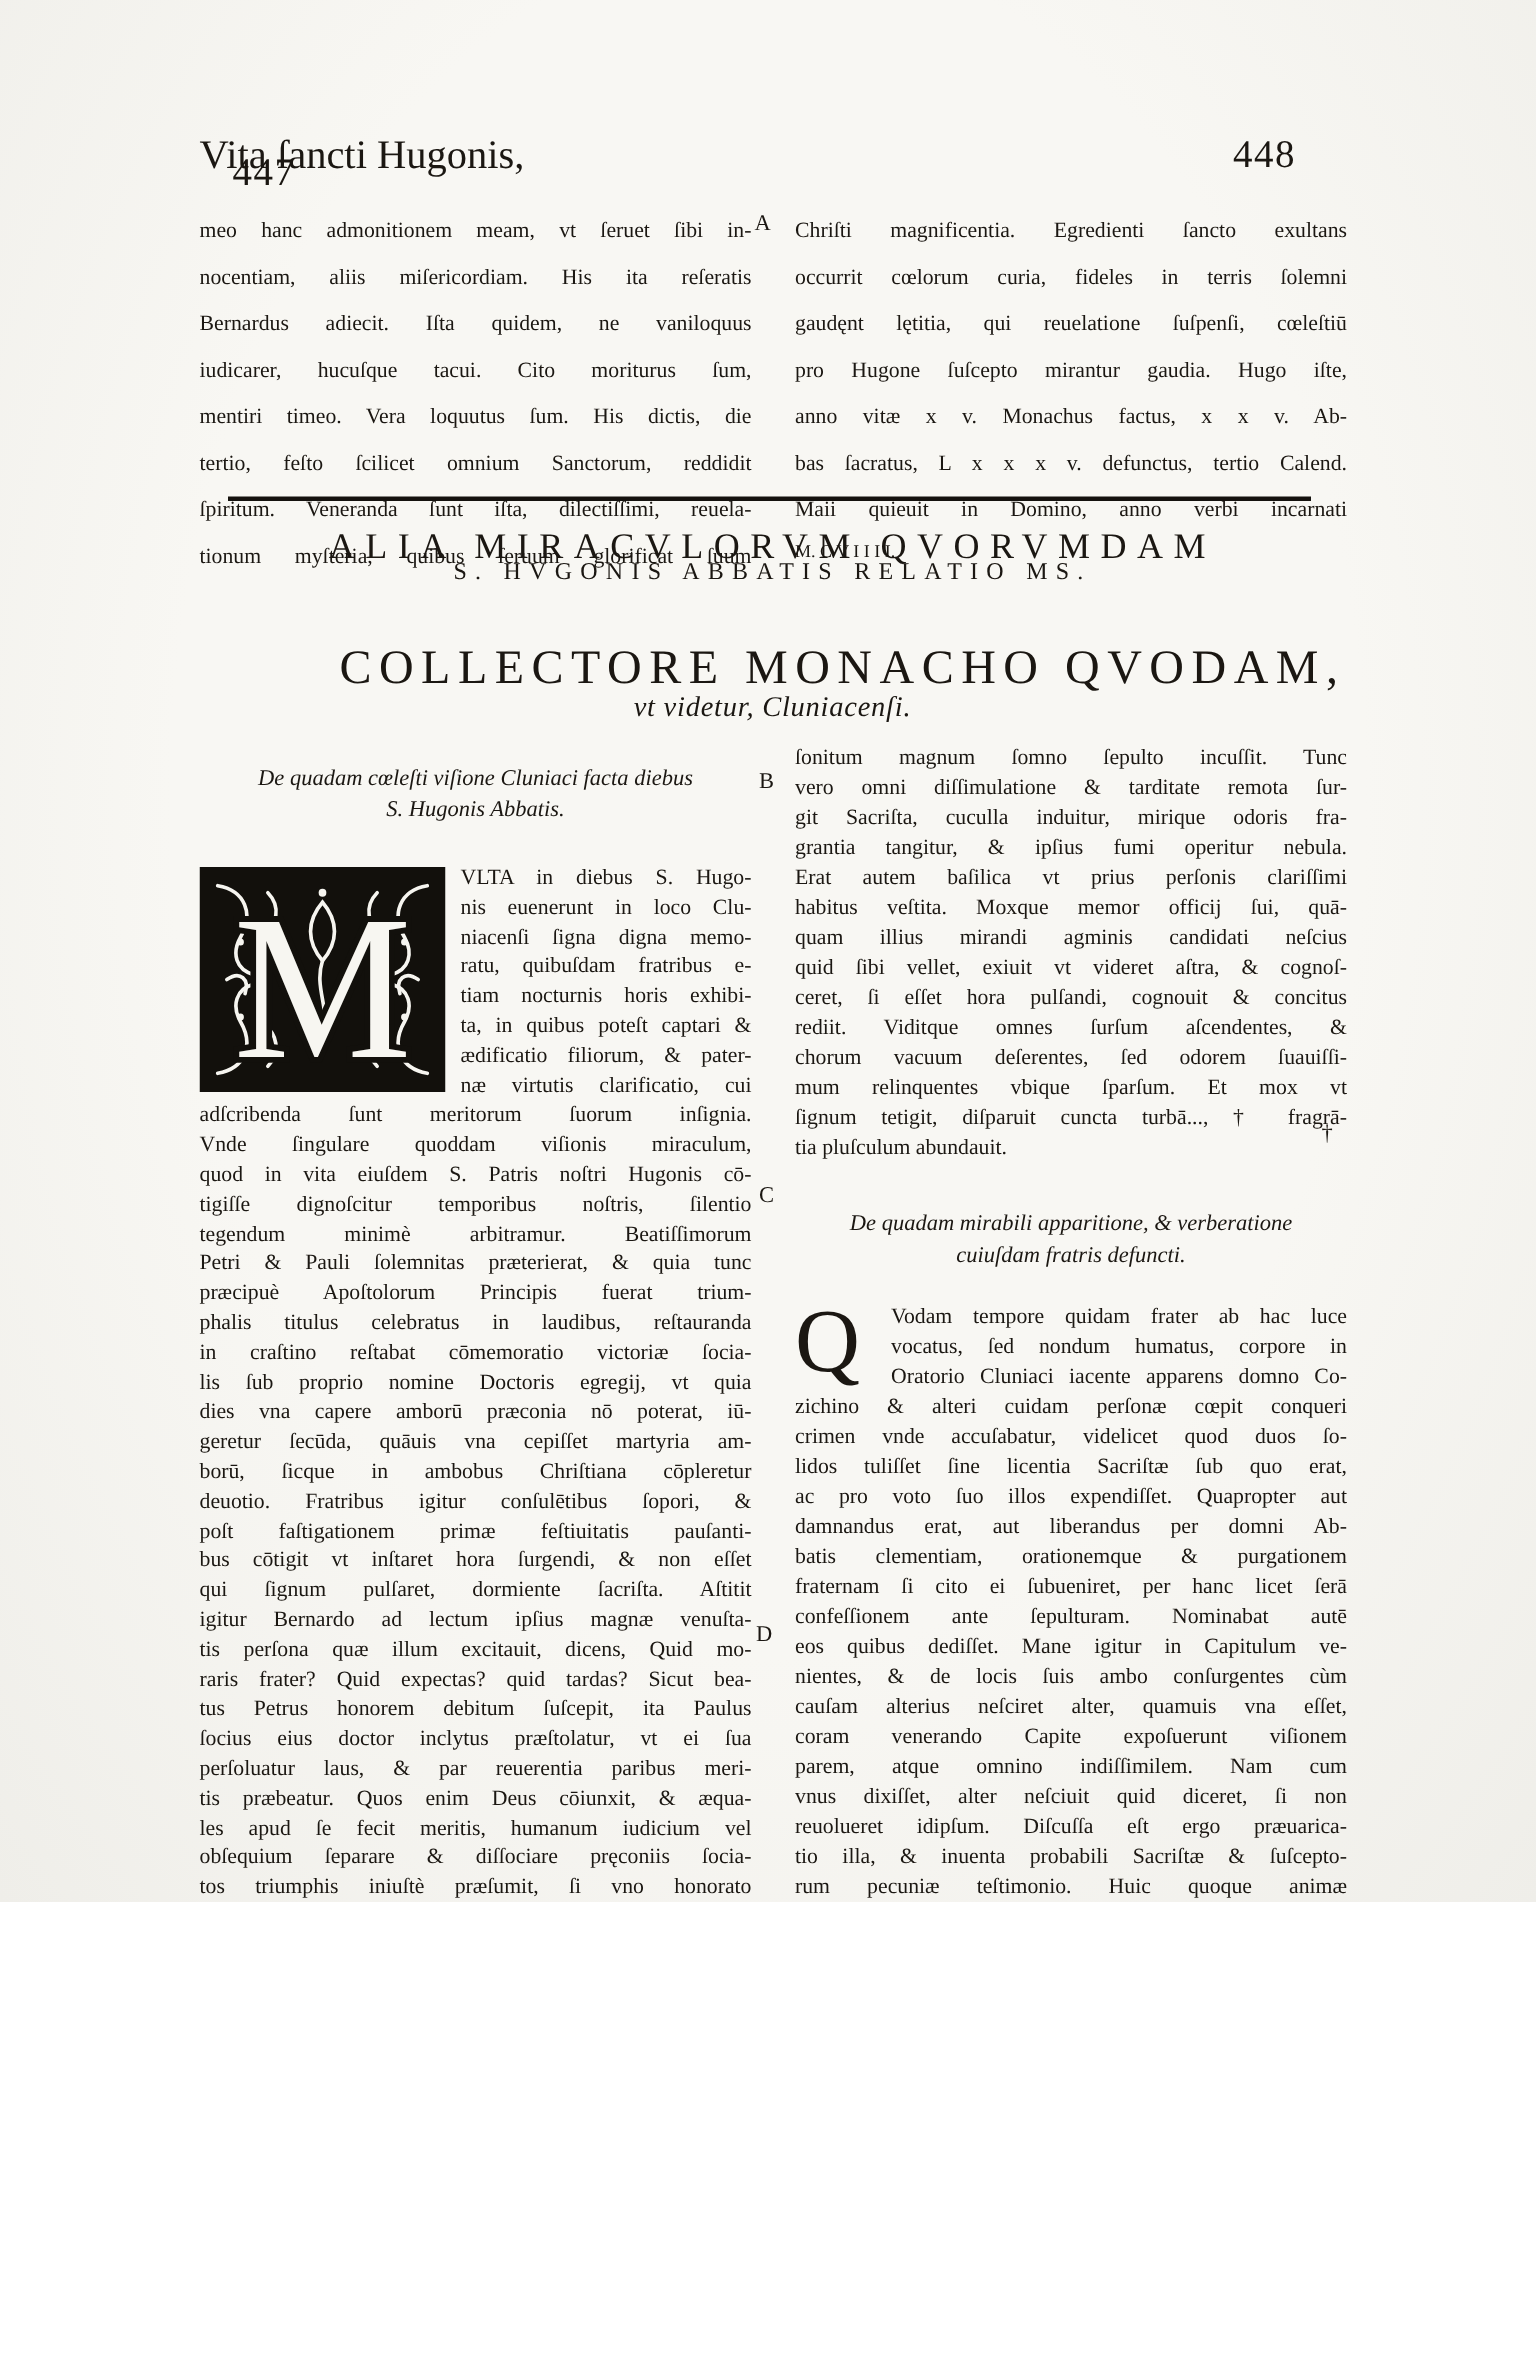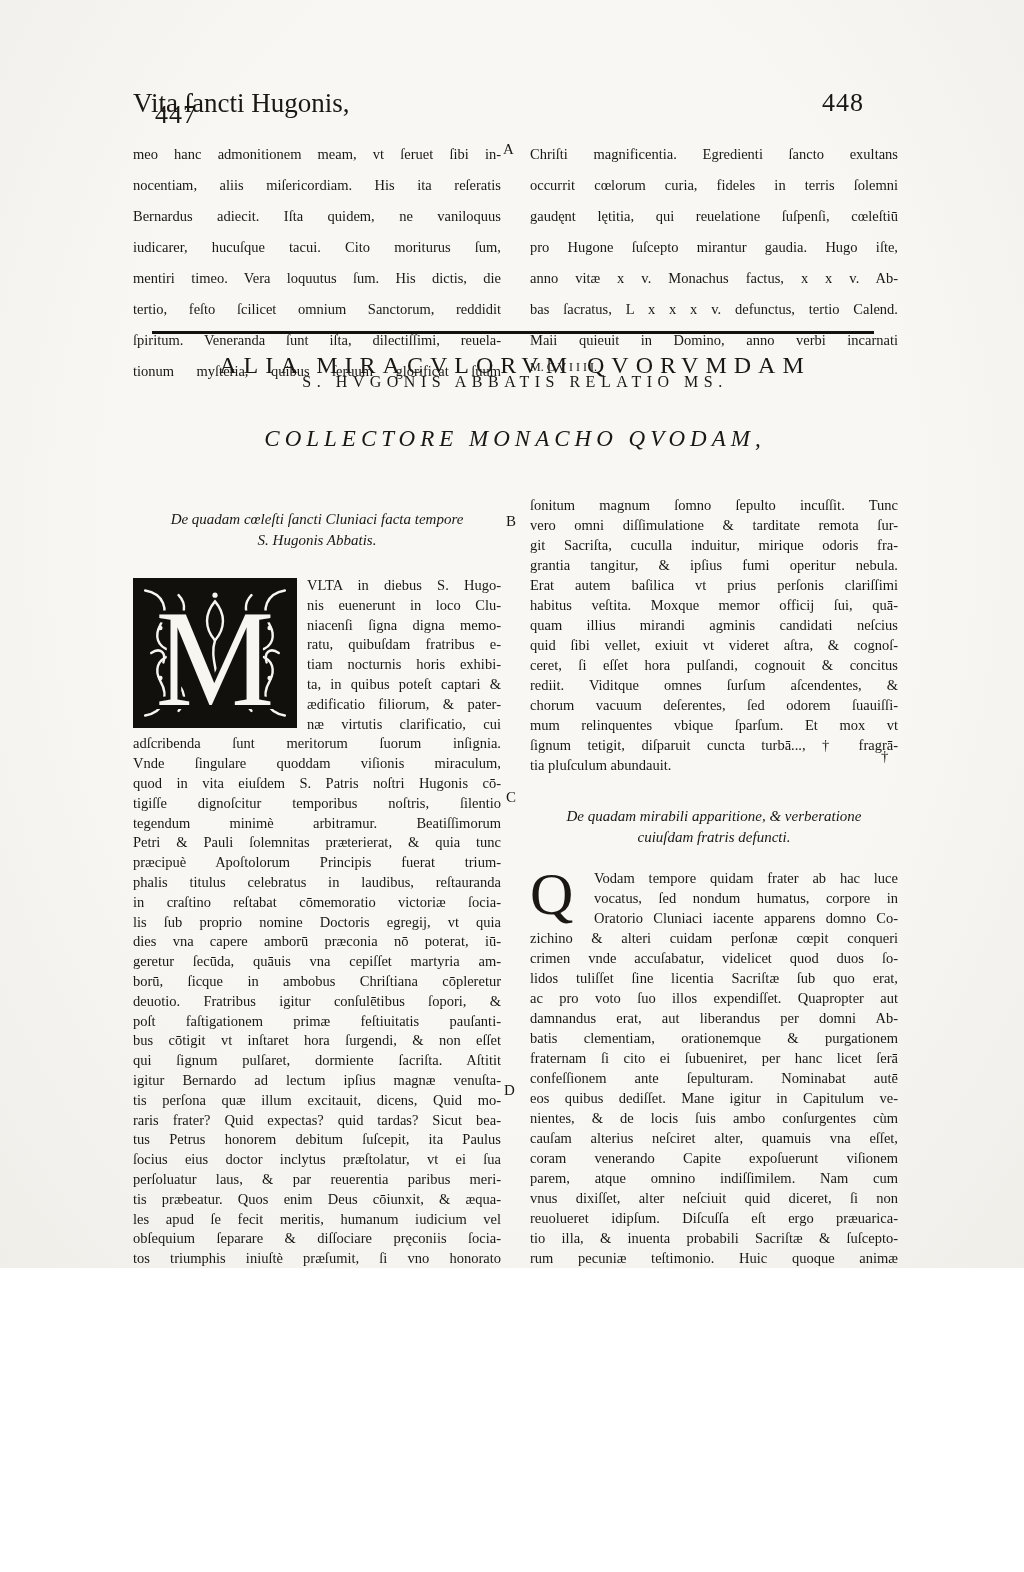--- a/index.html
+++ b/index.html
@@ -19,21 +19,21 @@
   
   .colblock{font-size:14.5px; line-height:19.8px;}
   .colblock .bodyline,.colblock .lastline{font-size:inherit; line-height:inherit;}
   .rb{font-size:14.5px; line-height:20px;}
   .rb .bodyline,.rb .lastline{font-size:inherit; line-height:inherit;}
   
   .rule{left:152px; top:331px; width:722px; height:3px; background:#15120e;}
   
   .h-main{left:133px; width:764px; top:352px; text-align:center; font-size:24px; letter-spacing:7px; white-space:nowrap;}
   .h-sub{left:133px; width:764px; top:373px; text-align:center; font-size:16px; letter-spacing:5.5px; white-space:nowrap;}
-  .h-collector{left:133px; width:764px; top:426px; text-align:center; font-style:italic; font-size:23px; letter-spacing:5px; white-space:nowrap;}
+  .h-collector{left:133px; width:764px; top:426px; text-align:right; font-size:32px; letter-spacing:5px; white-space:nowrap;}
   .h-collector-sub{left:133px; width:764px; top:461px; text-align:center; font-style:italic; font-size:19px; letter-spacing:0.5px;}
   .chapter-head{font-style:italic; text-align:center; font-size:15px; line-height:21px; white-space:pre-line;}
   
   .mcap{float:left; width:164px; height:150px; margin:2px 10px 0 0;}
   .qcap{float:left; width:60px; height:40px; margin:2px 4px 0 0;}
   .qglyph{display:block; font-size:60px; line-height:48px; text-align:left;}
   
   .marginal{font-size:15px;}
 </style>
 </head>
@@ -63,22 +63,23 @@
 anno vitæ x v. Monachus factus, x x v. Ab-
 bas ſacratus, L x x x v. defunctus, tertio Calend.
 Maii quieuit in Domino, anno verbi incarnati</div>
     <div class="lastline">M. C V I I I I.</div>
   </div>
 
   <div class="abs rule"></div>
   <div class="abs h-main">ALIA MIRACVLORVM QVORVMDAM</div>
   <div class="abs h-sub">S. HVGONIS ABBATIS RELATIO MS.</div>
   <div class="abs h-collector">COLLECTORE MONACHO QVODAM,</div>
-
-  <div class="abs chapter-head" style="left:133px; top:509px; width:368px;">De quadam cœleſti ſancti Cluniaci facta tempore
+  <div class="abs h-collector-sub">vt videtur, Cluniacenſi.</div>
+
+  <div class="abs chapter-head" style="left:133px; top:509px; width:368px;">De quadam cœleſti viſione Cluniaci facta diebus
 S. Hugonis Abbatis.</div>
 
   <div class="abs colblock" style="left:133px; top:576px; width:368px;">
     <div class="mcap">
       <svg width="164" height="150" viewBox="0 0 108 96" preserveAspectRatio="none" aria-hidden="true">
         <rect x="0" y="0" width="108" height="96" fill="#12100c"></rect>
         <g stroke="#f6f5f0" stroke-width="1.6" fill="none" stroke-linecap="round">
           <path d="M54 15 C47 23 47 32 54 40 C61 32 61 23 54 15 Z"></path>
           <path d="M54 40 C50 52 58 61 54 73"></path>
           <path d="M8 8 C20 10 24 20 18 30 C14 37 16 44 24 46"></path>

